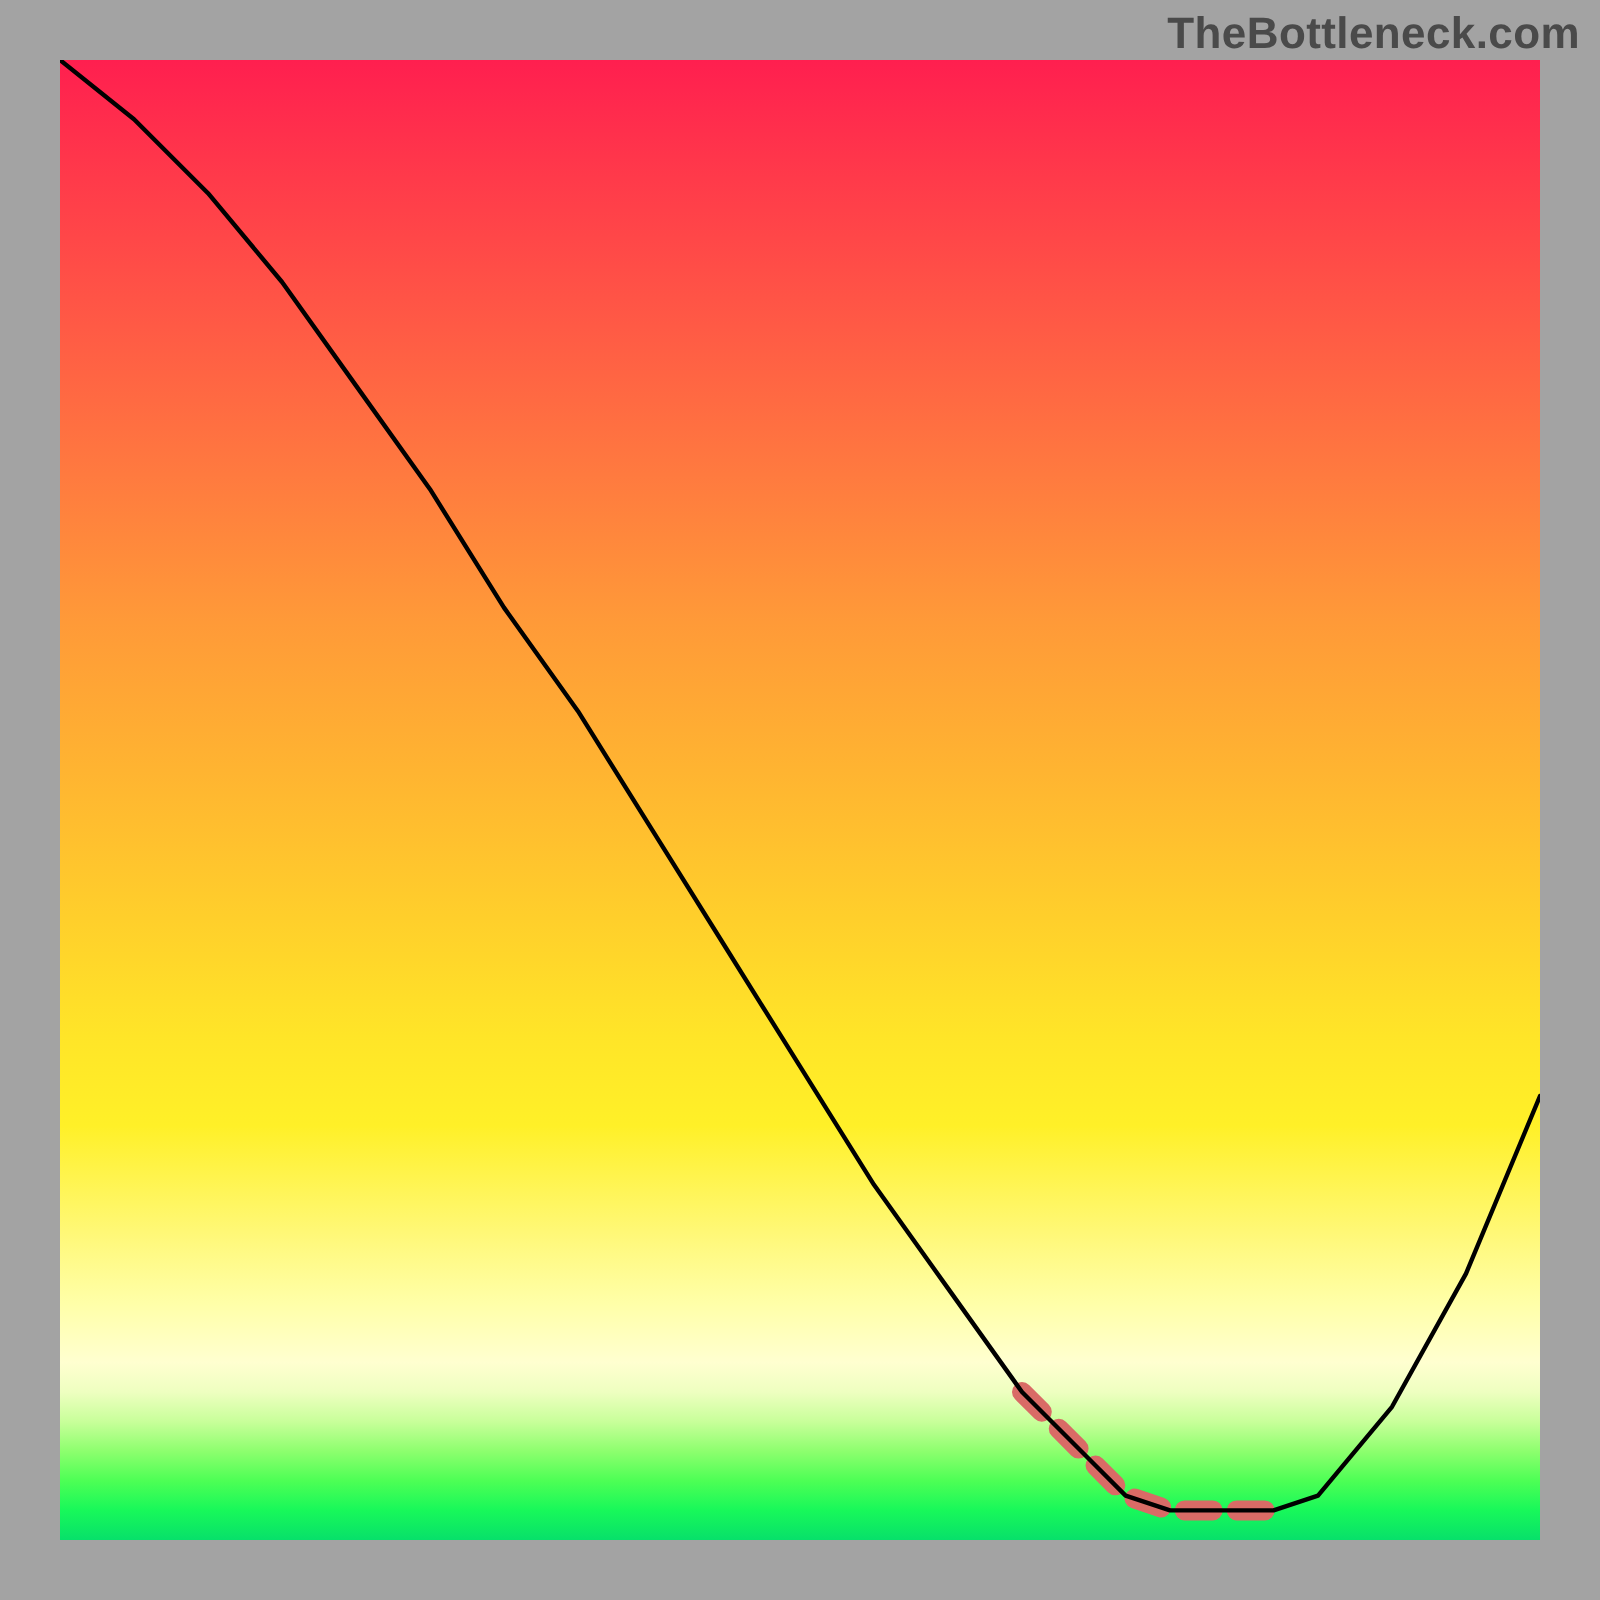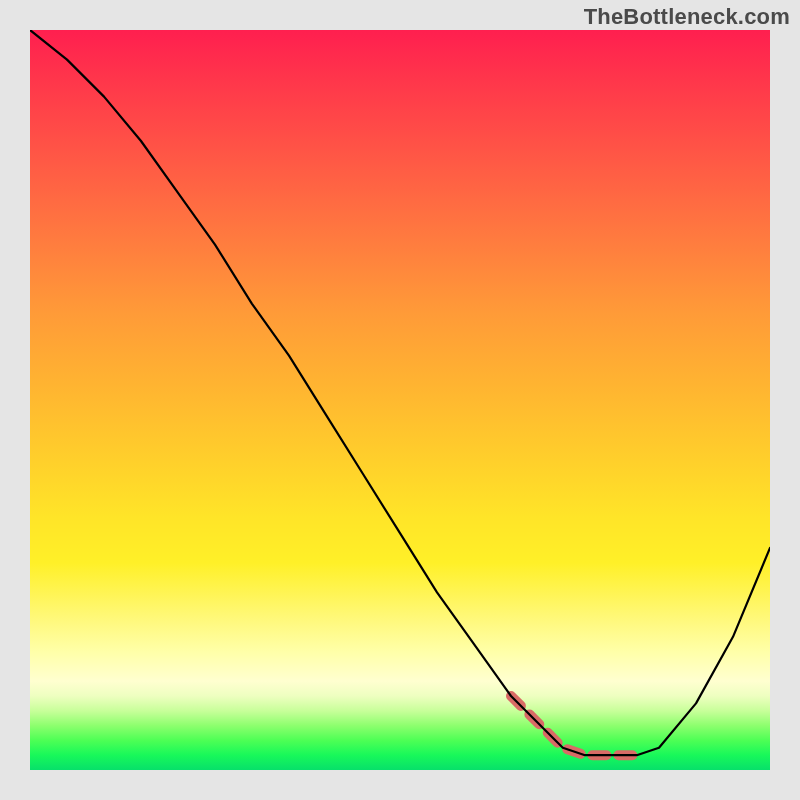--- a/index.html
+++ b/index.html
@@ -8,21 +8,21 @@
     width: 800px;
     height: 800px;
     background: #000;
     overflow: hidden;
     font-family: Arial, Helvetica, sans-serif;
   }
   .frame {
     position: relative;
     width: 800px;
     height: 800px;
-    background: #e5e5e5;
+    background: #a3a3a3;
   }
   .watermark {
     position: absolute;
     top: 4px;
     right: 10px;
     color: #4a4a4a;
     font-size: 22px;
     font-weight: 600;
     letter-spacing: 0.2px;
     user-select: none;

